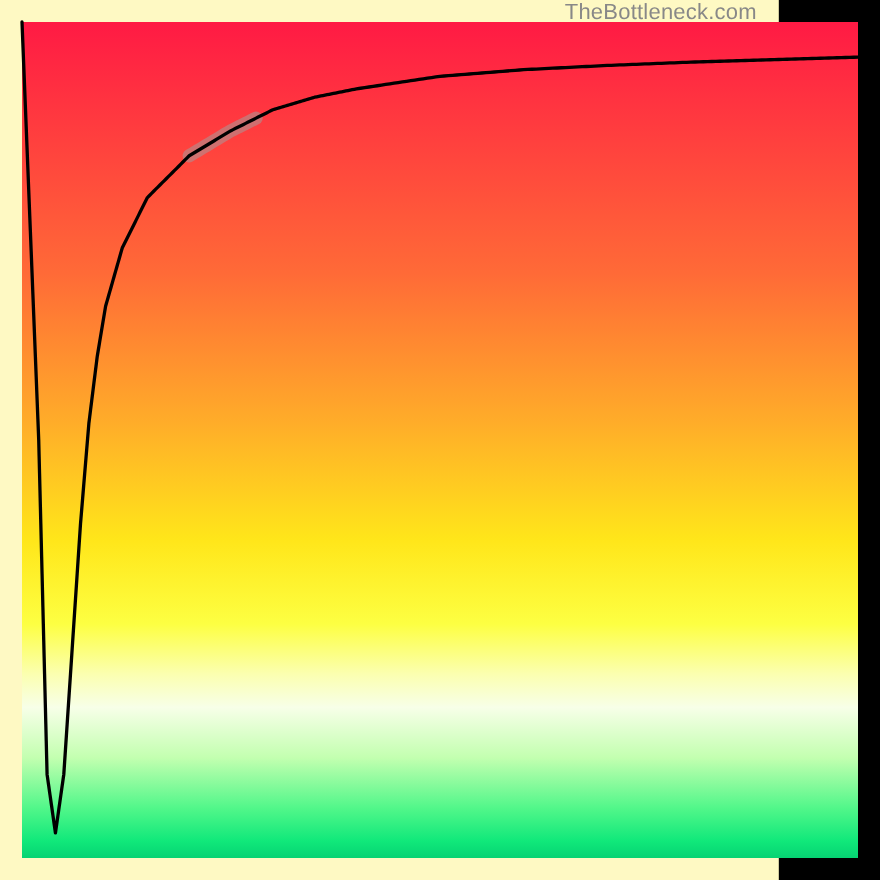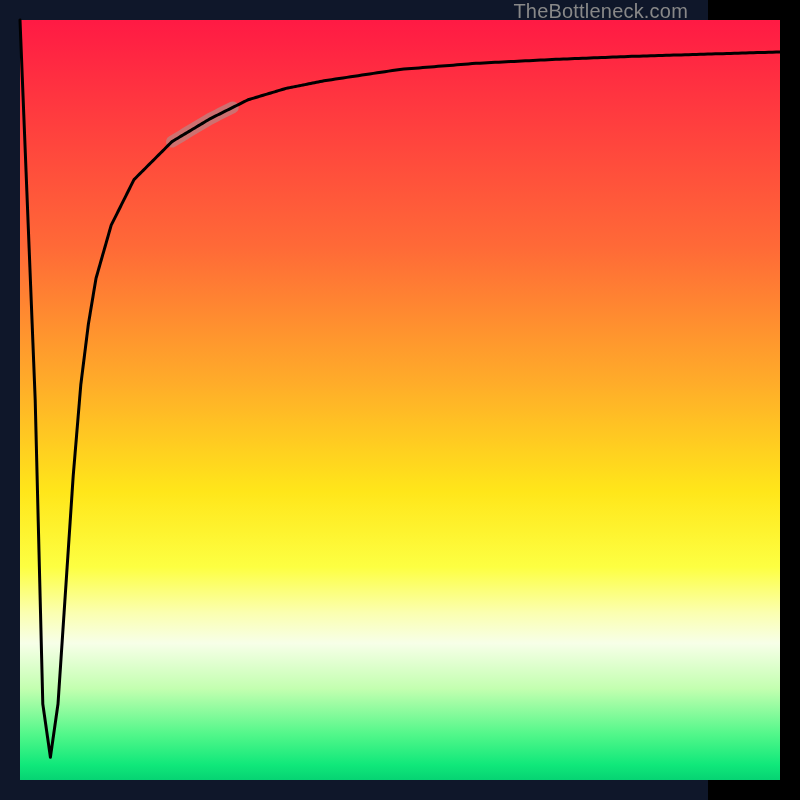--- a/index.html
+++ b/index.html
@@ -10,21 +10,21 @@
     background: #000;
     font-family: Arial, Helvetica, sans-serif;
     overflow: hidden;
   }
   .frame {
     position: absolute;
     left: 0;
     top: 0;
     width: 708px;
     height: 800px;
-    background: #0f172a;
+    background: #fef9c3;
   }
   .plot-area {
     position: absolute;
     left: 20px;
     top: 20px;
     width: 760px;
     height: 760px;
     
     background: linear-gradient(
       to bottom,

